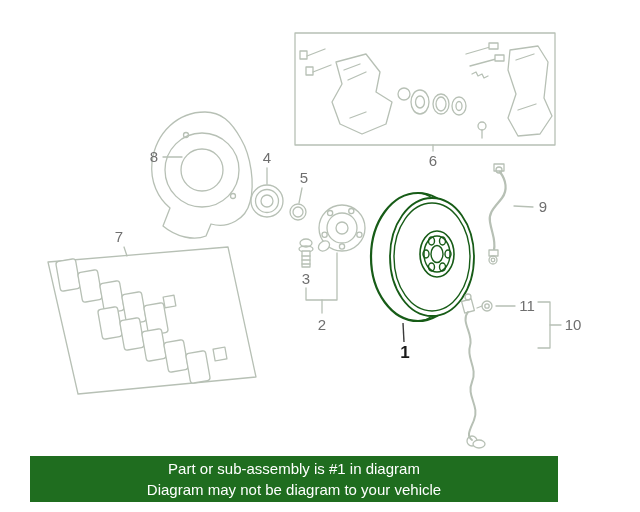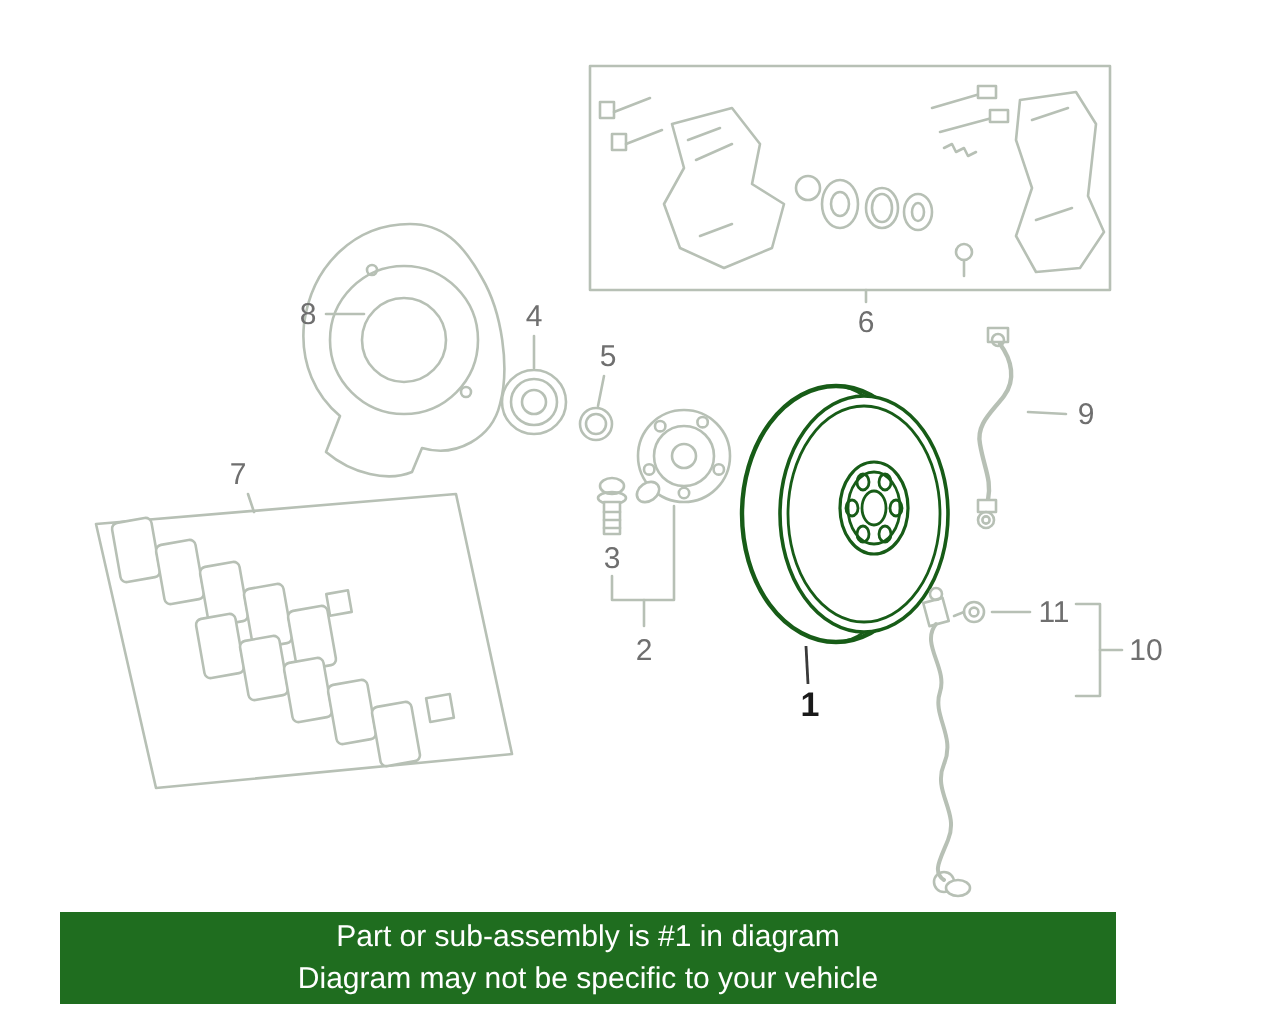--- a/index.html
+++ b/index.html
@@ -205,16 +205,16 @@
       <polyline points="538,302 550,302 550,348 538,348"></polyline>
       <line x1="550" y1="325" x2="561" y2="325"></line>
     </g>
     <text class="callout" x="573" y="330">10</text>
   </g>
 
 </svg>
 
   <div class="banner">
     <div>Part or sub-assembly is #1 in diagram</div>
-    <div>Diagram may not be specific to your vehicle</div>
+    <div>Diagram may not be diagram to your vehicle</div>
   </div>
 
 </div>
 
 </body></html>

